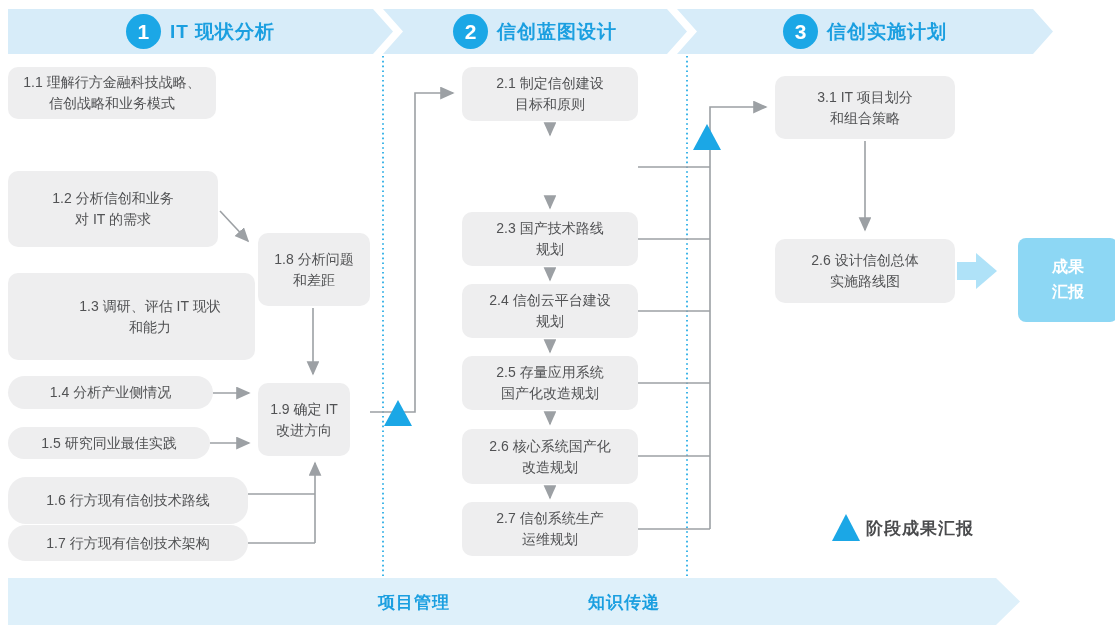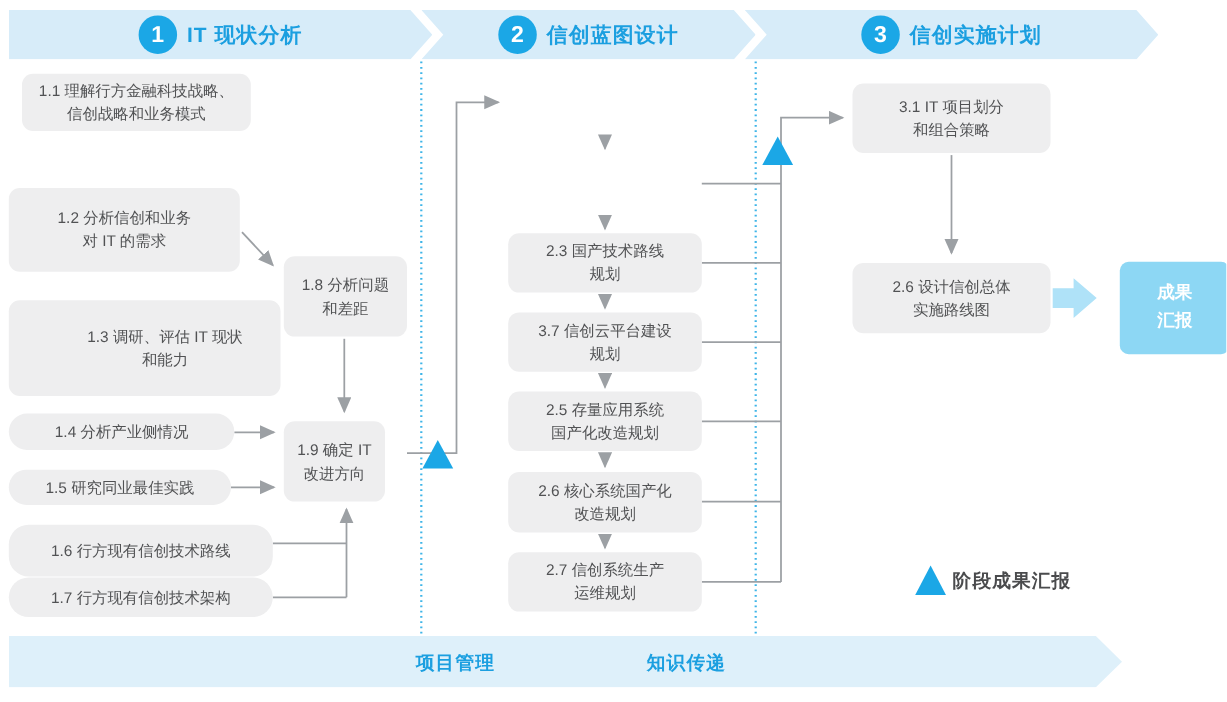--- a/index.html
+++ b/index.html
@@ -79,38 +79,40 @@
   </div>
   <div class="band chev" style="left:383px;width:304px;">
     <div class="badge">2</div>
     <div class="band-title">信创蓝图设计</div>
   </div>
   <div class="band chev" style="left:677px;width:376px;">
     <div class="badge">3</div>
     <div class="band-title">信创实施计划</div>
   </div>
 
-  <div class="box" style="left:20px;top:67px;width:208px;height:52px;">1.1 理解行方金融科技战略、
+  <div class="box" style="left:8px;top:67px;width:208px;height:52px;">1.1 理解行方金融科技战略、
 信创战略和业务模式</div>
   <div class="box" style="left:8px;top:171px;width:210px;height:76px;">1.2 分析信创和业务
 对 IT 的需求</div>
   <div class="box" style="left:8px;top:273px;width:210px;height:87px;padding-left:37px;">1.3 调研、评估 IT 现状
 和能力</div>
   <div class="box pill" style="left:8px;top:376px;width:205px;height:33px;">1.4 分析产业侧情况</div>
   <div class="box pill" style="left:8px;top:427px;width:202px;height:32px;">1.5 研究同业最佳实践</div>
   <div class="box pill" style="left:8px;top:477px;width:240px;height:47px;">1.6 行方现有信创技术路线</div>
   <div class="box pill" style="left:8px;top:525px;width:240px;height:36px;">1.7 行方现有信创技术架构</div>
   <div class="box" style="left:258px;top:233px;width:112px;height:73px;">1.8 分析问题
 和差距</div>
   <div class="box" style="left:258px;top:383px;width:92px;height:73px;">1.9 确定 IT
 改进方向</div>
 
+  <div class="box" style="left:462px;top:67px;width:176px;height:54px;">2.1 制定信创建设
+目标和原则</div>
   <div class="box" style="left:462px;top:212px;width:176px;height:54px;">2.3 国产技术路线
 规划</div>
-  <div class="box" style="left:462px;top:284px;width:176px;height:54px;">3.7 信创云平台建设
+  <div class="box" style="left:462px;top:284px;width:176px;height:54px;">2.4 信创云平台建设
 规划</div>
   <div class="box" style="left:462px;top:356px;width:176px;height:54px;">2.5 存量应用系统
 国产化改造规划</div>
   <div class="box" style="left:462px;top:429px;width:176px;height:55px;">2.6 核心系统国产化
 改造规划</div>
   <div class="box" style="left:462px;top:502px;width:176px;height:54px;">2.7 信创系统生产
 运维规划</div>
 
   <div class="box" style="left:775px;top:76px;width:180px;height:63px;">3.1 IT 项目划分
 和组合策略</div>

